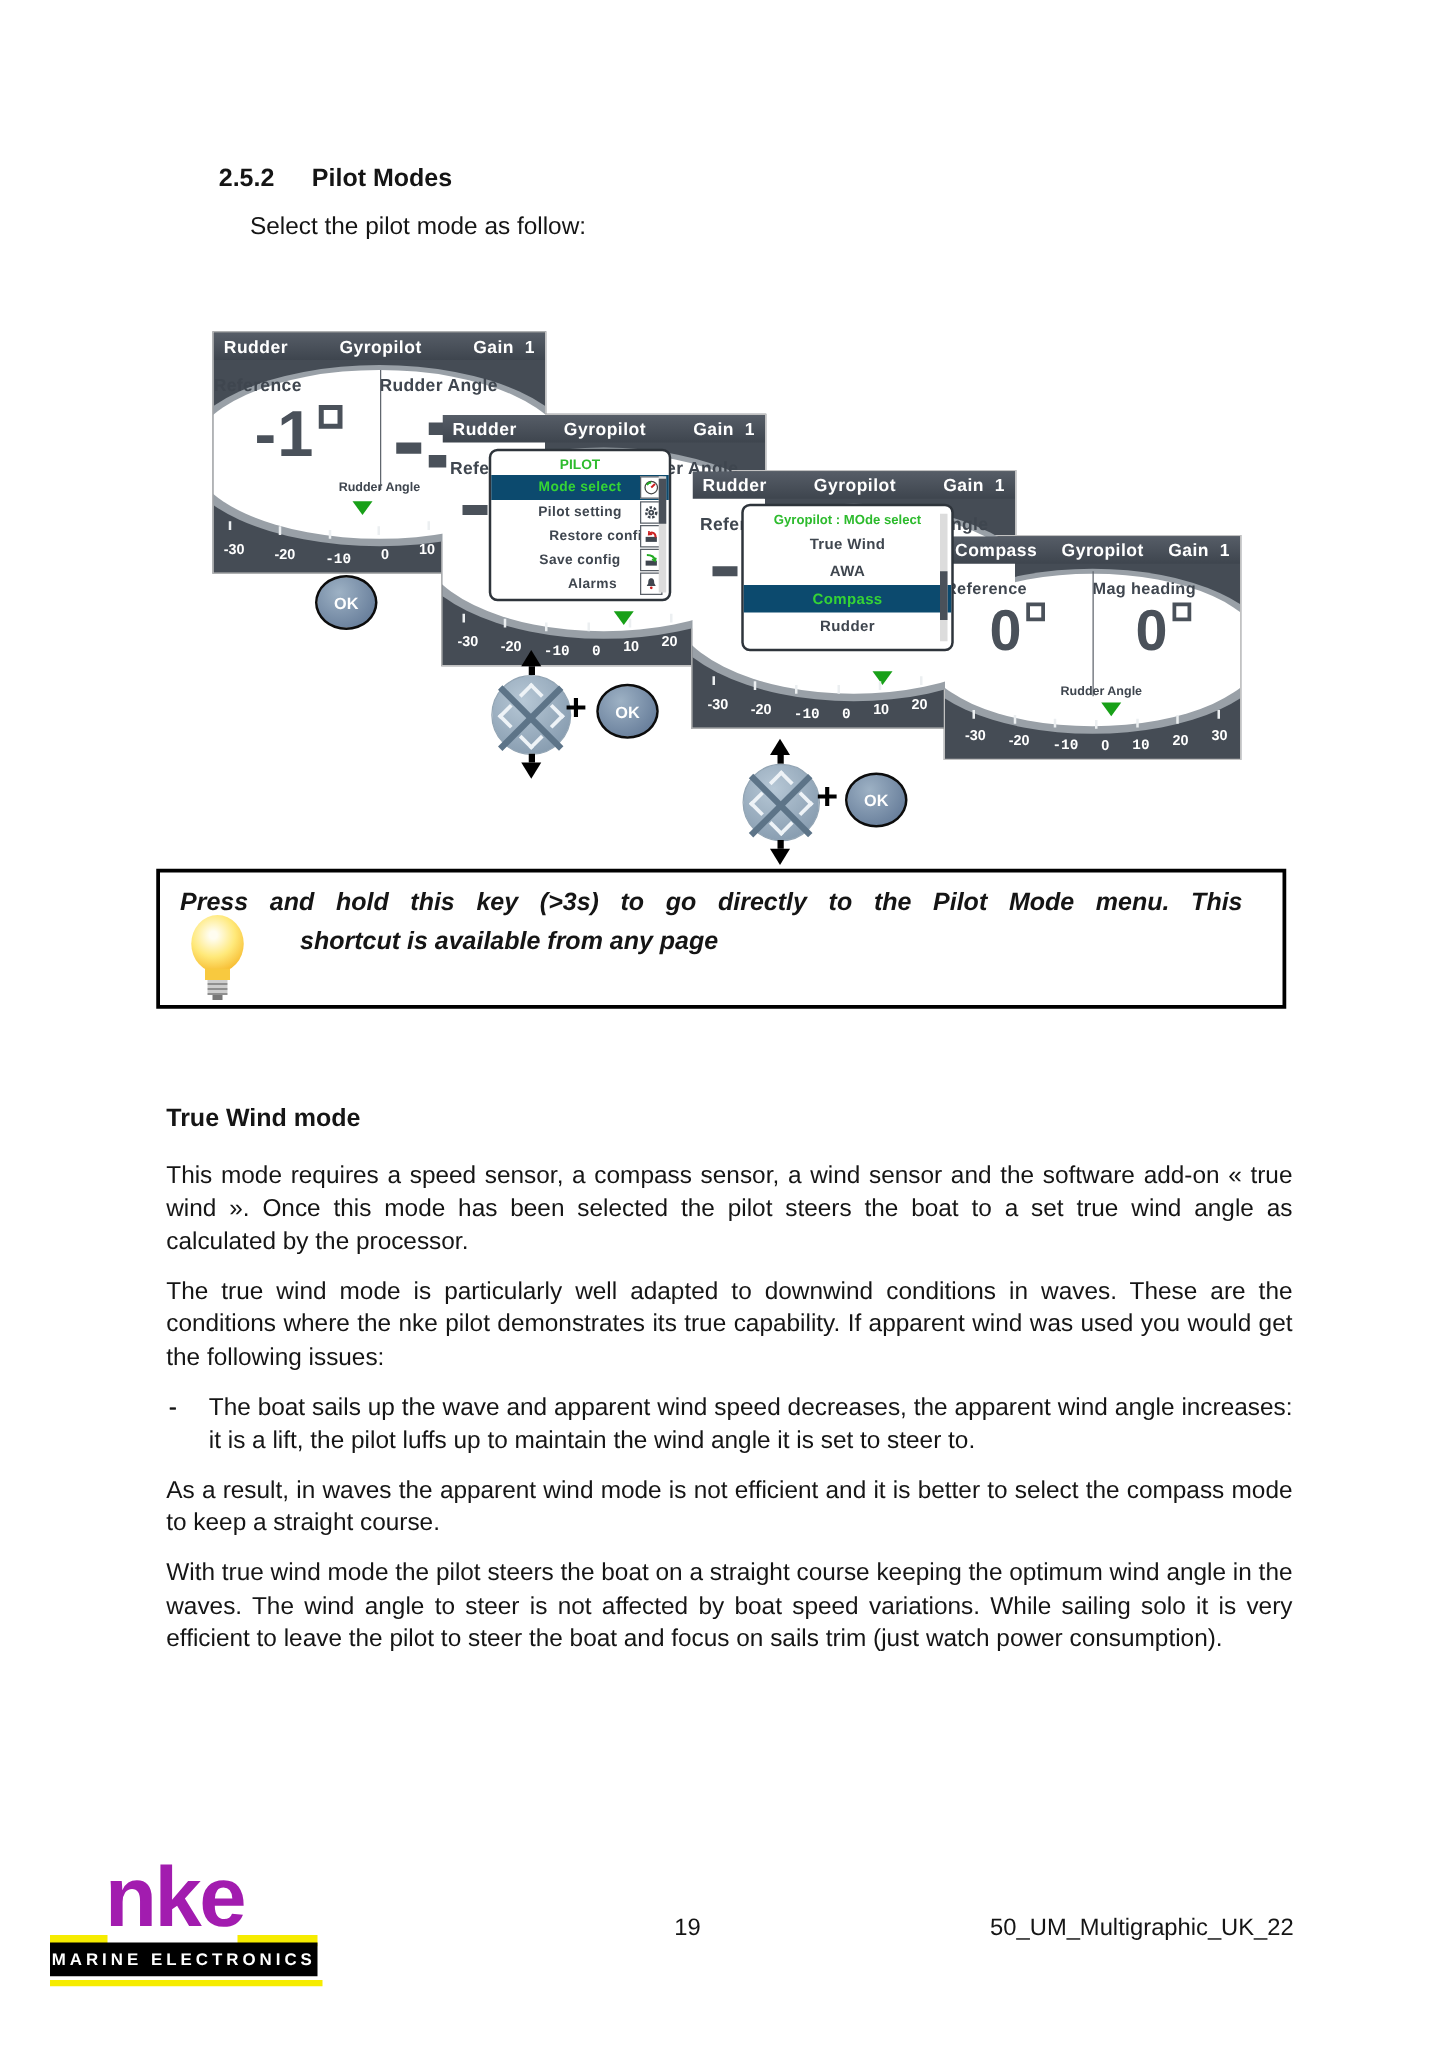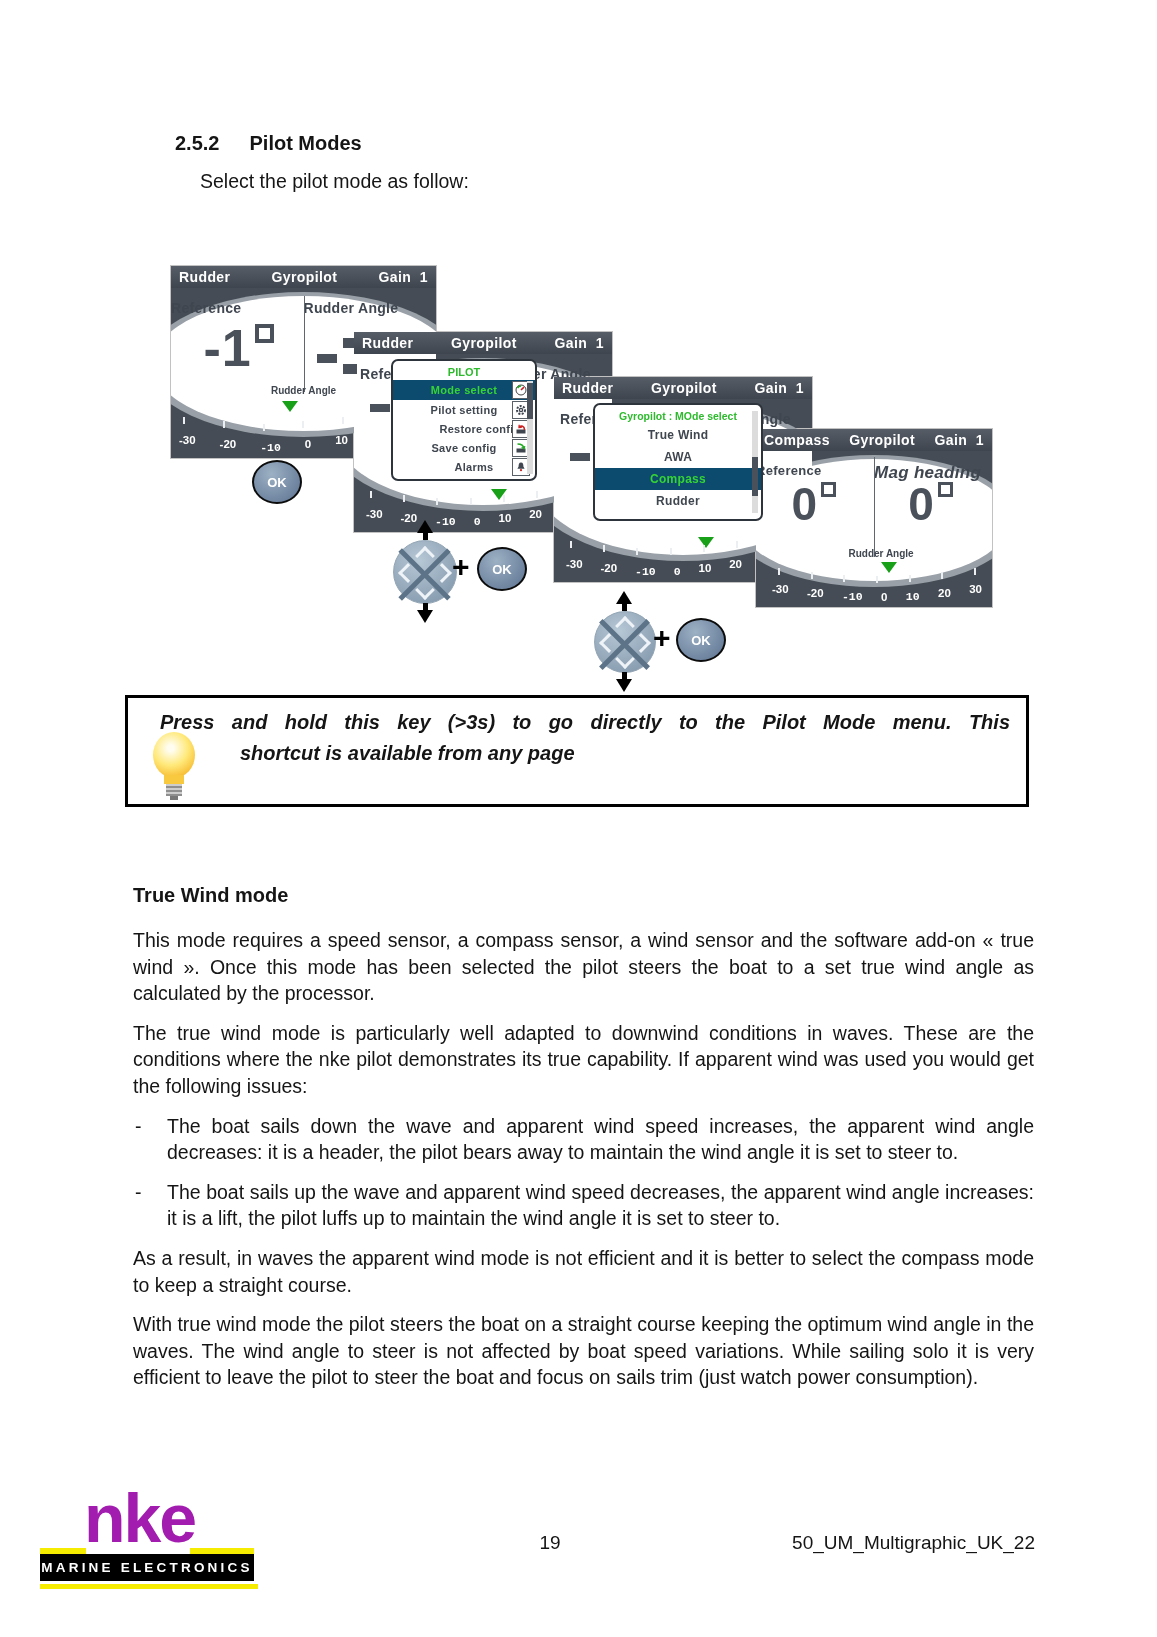--- a/index.html
+++ b/index.html
@@ -82,21 +82,21 @@
   .arrW{position:absolute;z-index:8;width:16px;}
   .arrW .tri-up{width:0;height:0;margin:0 auto;border-left:8px solid transparent;
         border-right:8px solid transparent;border-bottom:13px solid #000;}
   .arrW .tri-dn{width:0;height:0;margin:0 auto;border-left:8px solid transparent;
         border-right:8px solid transparent;border-top:13px solid #000;}
   .arrW .stem{width:5px;height:7px;background:#000;margin:0 auto;}
 
   
   .tipbox{position:absolute;left:125px;top:695px;width:904px;height:112px;
           border:3px solid #000;box-sizing:border-box;}
-  .tipl1{position:absolute;left:32px;top:13px;width:850px;font-weight:bold;
+  .tipl1{position:absolute;left:16px;top:13px;width:850px;font-weight:bold;
          font-style:italic;font-size:20px;text-align:justify;text-align-last:justify;}
   .tipl2{position:absolute;left:112px;top:44px;font-weight:bold;font-style:italic;font-size:20px;}
   .bulb{position:absolute;left:24px;top:34px;width:44px;height:70px;}
   .bulb .glass{position:absolute;left:1px;top:0;width:42px;height:46px;border-radius:50%;
         background:radial-gradient(circle at 42% 35%,#fffdf0 8%,#ffe97a 45%,#f3a60d 95%);}
   .bulb .neck{position:absolute;left:12px;top:43px;width:20px;height:9px;background:#f8c93f;}
   .bulb .base{position:absolute;left:14px;top:52px;width:16px;height:12px;
         background:repeating-linear-gradient(#cdcdcd 0 2px,#8f8f8f 2px 4px);}
   .bulb .nub{position:absolute;left:18px;top:64px;width:8px;height:4px;background:#777;}
 
@@ -331,21 +331,21 @@
 
   <div class="scr" style="left:755px;top:428px;width:236px;height:178px;">
     <div class="scr-hdr">
       <span>Compass</span>
       <span>Gyropilot</span>
       <span>Gain  1</span>
     </div>
     <div class="lens-g" style="bottom:20px;"></div>
     <div class="lens-w" style="bottom:26px;"></div>
     <div class="collbl" style="left:0;width:50%;font-size:13px;">Reference</div>
-    <div class="collbl" style="left:50%;width:50%;font-size:17px;font-style:italic;">Mag heading</div>
+    <div class="collbl" style="left:50%;width:50%;font-size:13px;">Mag heading</div>
     <div class="divider" style="left:50%;top:28px;height:100px;"></div>
     <div class="bigv" style="left:6px;top:48px;width:44%;font-size:46px;"><span>0</span><span class="degbox" style="width:9px;height:9px;border-width:3.5px;margin-top:5px;"></span></div>
     <div class="bigv" style="left:52%;top:48px;width:44%;font-size:46px;"><span>0</span><span class="degbox" style="width:9px;height:9px;border-width:3.5px;margin-top:5px;"></span></div>
     <div class="ptr-lbl" style="left:30%;width:46%;bottom:48px;">Rudder Angle</div>
     <div class="tri" style="left:53%;bottom:34px;"></div>
     <div class="tickrow arc" style="left:22px;right:16px;bottom:24px;">
       <span></span>
         <span></span>
         <span></span>
         <span></span>
@@ -374,21 +374,20 @@
     <div class="tipl1">Press and hold this key (&gt;3s) to go directly to the Pilot Mode menu. This</div>
     <div class="tipl2">shortcut is available from any page</div>
   </div>
 
   <div class="textblock">
     <h3>True Wind mode</h3>
     <p>This mode requires a speed sensor, a compass sensor, a wind sensor and the software add-on « true wind ». Once this mode has been selected the pilot steers the boat to a set true wind angle as calculated by the processor.</p>
     <p>The true wind mode is particularly well adapted to downwind conditions in waves. These are the conditions where the nke pilot demonstrates its true capability. If apparent wind was used you would get the following issues:</p>
     <div class="bullet">
       <span class="dash">-</span>
-      <span>The boat sails down the wave and apparent wind speed increases, the apparent wind angle decreases: it is a header, the pilot bears away to maintain the wind angle it is set to steer to.</span>
     </div>
     <div class="bullet">
       <span class="dash">-</span>
       <span>The boat sails up the wave and apparent wind speed decreases, the apparent wind angle increases: it is a lift, the pilot luffs up to maintain the wind angle it is set to steer to.</span>
     </div>
     <p>As a result, in waves the apparent wind mode is not efficient and it is better to select the compass mode to keep a straight course.</p>
     <p>With true wind mode the pilot steers the boat on a straight course keeping the optimum wind angle in the waves. The wind angle to steer is not affected by boat speed variations. While sailing solo it is very efficient to leave the pilot to steer the boat and focus on sails trim (just watch power consumption).</p>
   </div>
 
   <div class="logo">

